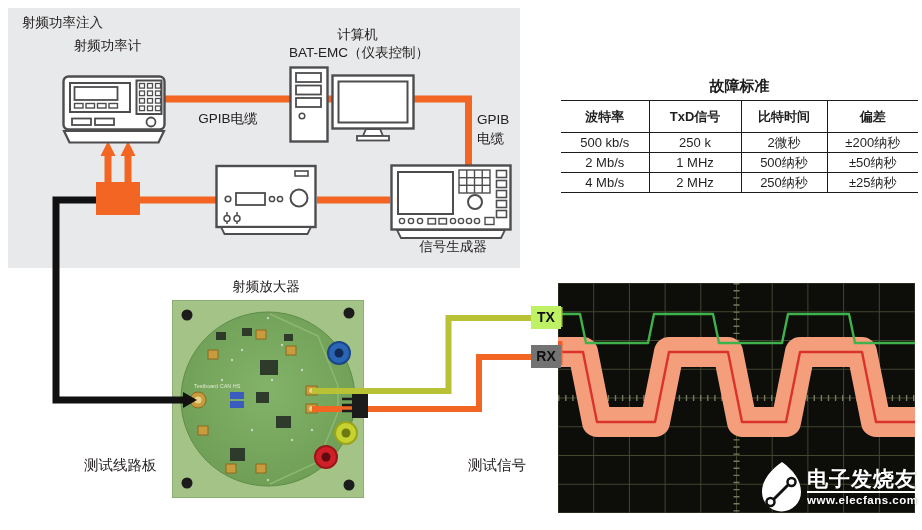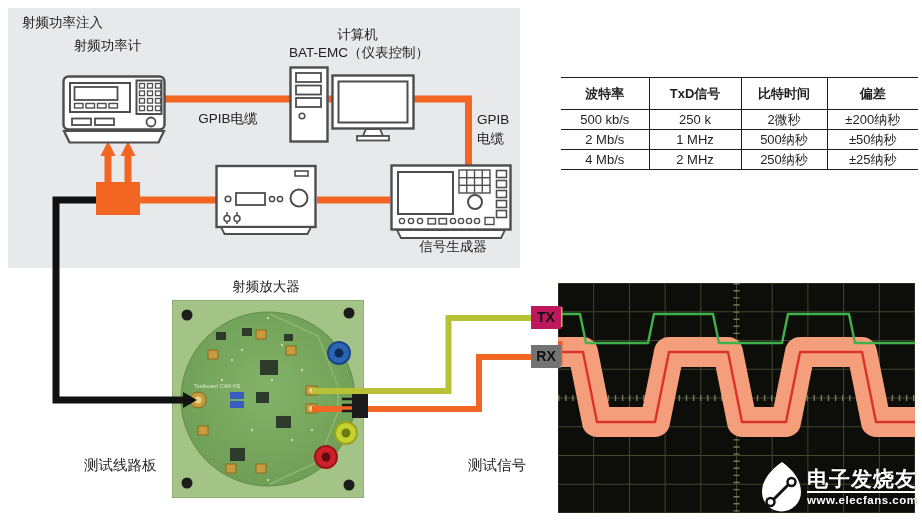--- a/index.html
+++ b/index.html
@@ -10,21 +10,21 @@
   .panel{left:8px;top:8px;width:512px;height:260px;background:#e8e9ea;z-index:0;}
   .lbl{position:absolute;font-size:13.5px;line-height:19px;color:#242021;text-align:center;white-space:nowrap;}
   svg{display:block;}
   .icon{position:absolute;z-index:2;}
   .overlay{position:absolute;left:0;top:0;z-index:1;pointer-events:none;}
   .overlay2{position:absolute;left:0;top:0;z-index:6;pointer-events:none;}
   .board{left:172px;top:300px;z-index:3;}
   .scope{left:558px;top:283px;width:357px;height:230px;background:#0d0d0a;z-index:2;}
   .tag{position:absolute;width:30px;height:23px;z-index:7;font-size:14px;font-weight:bold;
        color:#101010;text-align:center;line-height:23px;}
-  .tag-tx{left:531px;top:306px;background:#be185d;}
+  .tag-tx{left:531px;top:306px;background:#bef264;}
   .tag-rx{left:531px;top:345px;background:#737373;}
   .caption{position:absolute;font-size:14.5px;color:#242021;z-index:5;white-space:nowrap;}
   
   .faulttable{position:absolute;left:561px;top:77px;width:357px;z-index:2;}
   .faulttable .ttl{font-size:15px;font-weight:bold;text-align:center;color:#1d1d1d;margin-bottom:4px;}
   table.ft{border-collapse:collapse;width:357px;border-top:1.5px solid #1c1c1c;border-bottom:1.5px solid #1c1c1c;}
   table.ft td,table.ft th{font-size:13px;color:#1f1f1f;text-align:center;height:20px;padding:0 2px;
        border-bottom:1px solid #1c1c1c;font-weight:normal;}
   table.ft th{font-weight:bold;height:32px;}
   table.ft td:not(:last-child),table.ft th:not(:last-child){border-right:1px solid #1c1c1c;}
@@ -281,20 +281,21 @@
       <line x1="342" y1="399" x2="352" y2="399" stroke="#1b1b1b" stroke-width="2.5"></line>
       <line x1="342" y1="405" x2="352" y2="405" stroke="#1b1b1b" stroke-width="2.5"></line>
       <line x1="342" y1="411" x2="352" y2="411" stroke="#1b1b1b" stroke-width="2.5"></line>
     </g>
   </svg>
 
   <div class="tag tag-tx">TX</div>
   <div class="tag tag-rx">RX</div>
 
   <div class="faulttable">
+    <div class="ttl">故障标准</div>
     <table class="ft">
       <tbody>
           <tr>
         <th style="width:88px">波特率</th>
         <th style="width:92px">TxD信号</th>
         <th style="width:86px">比特时间</th>
         <th style="width:91px">偏差</th>
       </tr>
       <tr>
         <td>500 kb/s</td>

